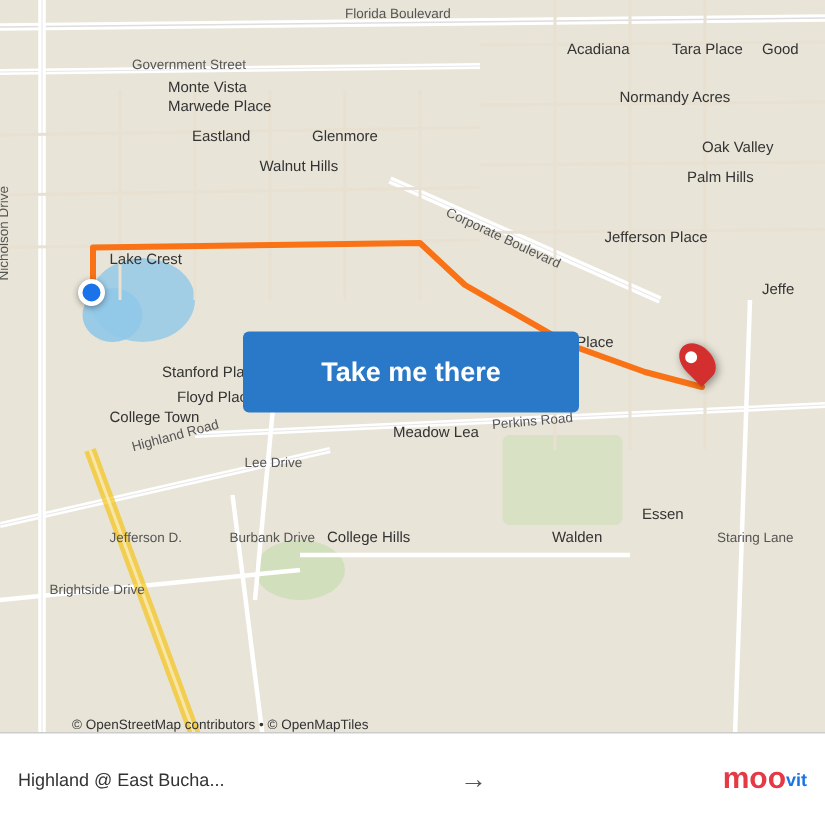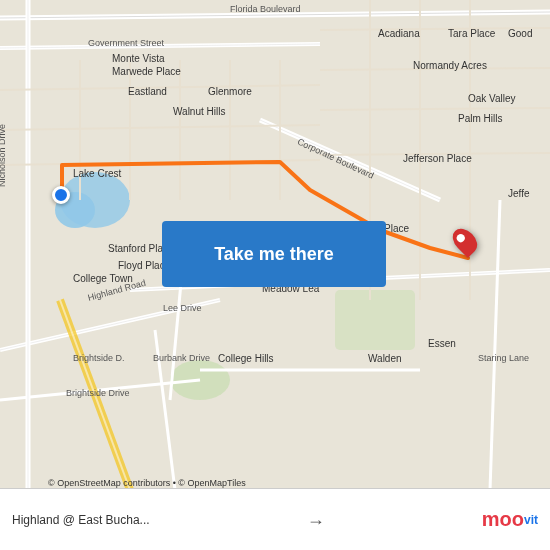--- a/index.html
+++ b/index.html
@@ -20,21 +20,21 @@
       top: 0; left: 0;
       width: 100%; height: 100%;
     }
 
     
     #take-me-there-btn {
       position: absolute;
       top: 221px;
       left: 162px;
       width: 224px;
-      height: 66px;
+      height: 54px;
       background: #2979c8;
       border: none;
       border-radius: 4px;
       color: #fff;
       font-size: 18px;
       font-weight: bold;
       cursor: pointer;
       z-index: 10;
       display: flex;
       align-items: center;
@@ -257,22 +257,22 @@
   <div class="map-label" style="top:260px;left:118px;">Floyd Place</div>
   <div class="map-label" style="top:273px;left:73px;">College Town</div>
   <div class="map-label" style="top:250px;left:233px;">Sweetbriar</div>
   <div class="map-label" style="top:223px;left:348px;">Perkins Place</div>
   <div class="map-label road" style="top:278px;left:328px;transform:rotate(-5deg);transform-origin:left center;">Perkins Road</div>
   <div class="map-label road" style="top:293px;left:88px;transform:rotate(-15deg);transform-origin:left center;">Highland Road</div>
   <div class="map-label road" style="top:303px;left:163px;">Lee Drive</div>
   <div class="map-label" style="top:283px;left:238px;margin-left:24px;">Meadow Lea</div>
   <div class="map-label" style="top:338px;left:428px;">Essen</div>
   <div class="map-label" style="top:353px;left:368px;">Walden</div>
-  <div class="map-label road" style="top:353px;left:73px;">Brightside D.</div>
-  <div class="map-label road" style="top:388px;left:33px;margin-left:33px;">Brightside Drive</div>
+  <div class="map-label road" style="top:353px;left:73px;">Jefferson D.</div>
+  <div class="map-label road" style="top:388px;left:33px;">Brightside Drive</div>
   <div class="map-label road" style="top:353px;left:153px;">Burbank Drive</div>
   <div class="map-label" style="top:353px;left:218px;">College Hills</div>
   <div class="map-label road" style="top:353px;left:478px;">Staring Lane</div>
 
   <div id="origin-marker"></div>
 
   <div id="dest-marker">
     <div id="dest-marker-pin"></div>
   </div>
 

